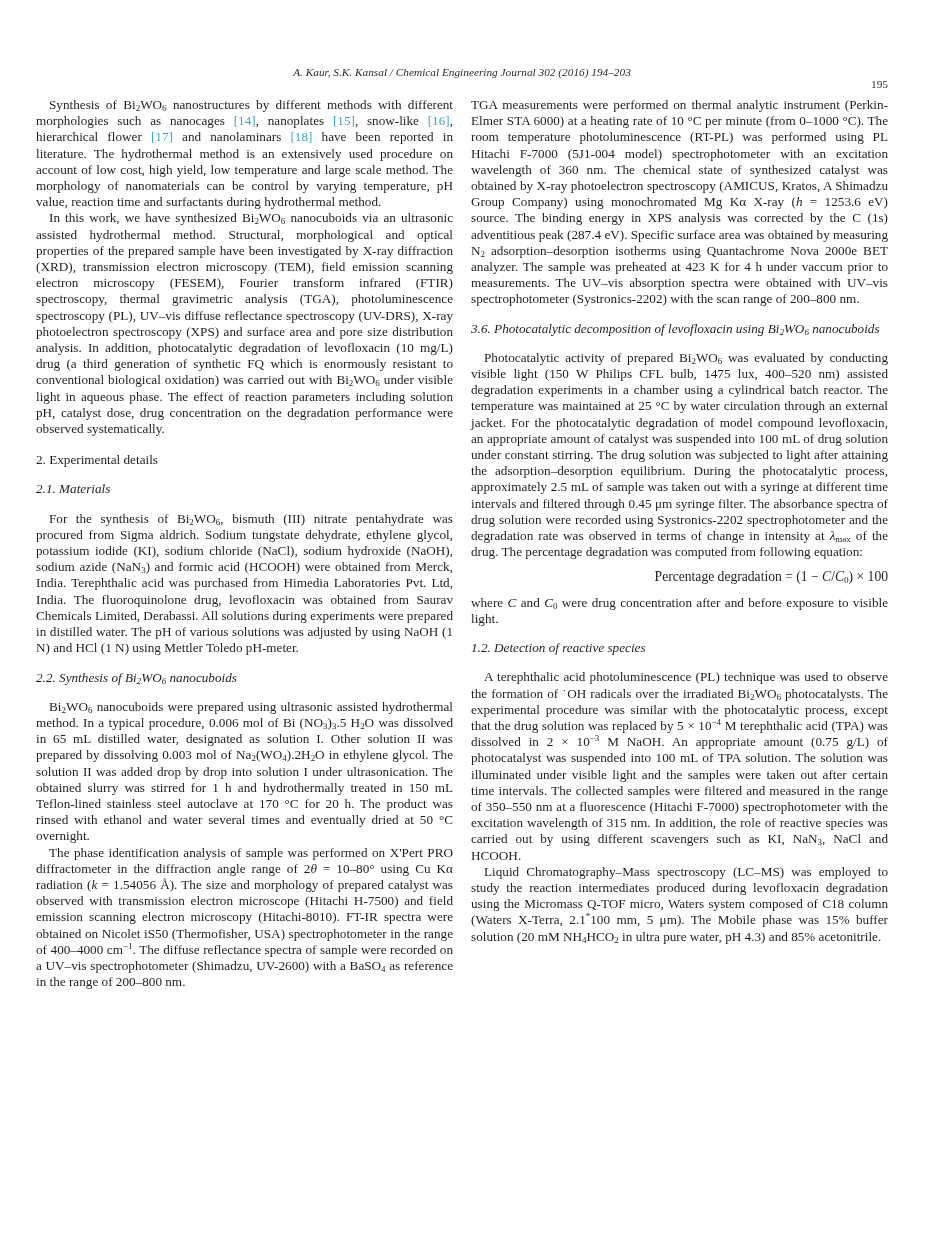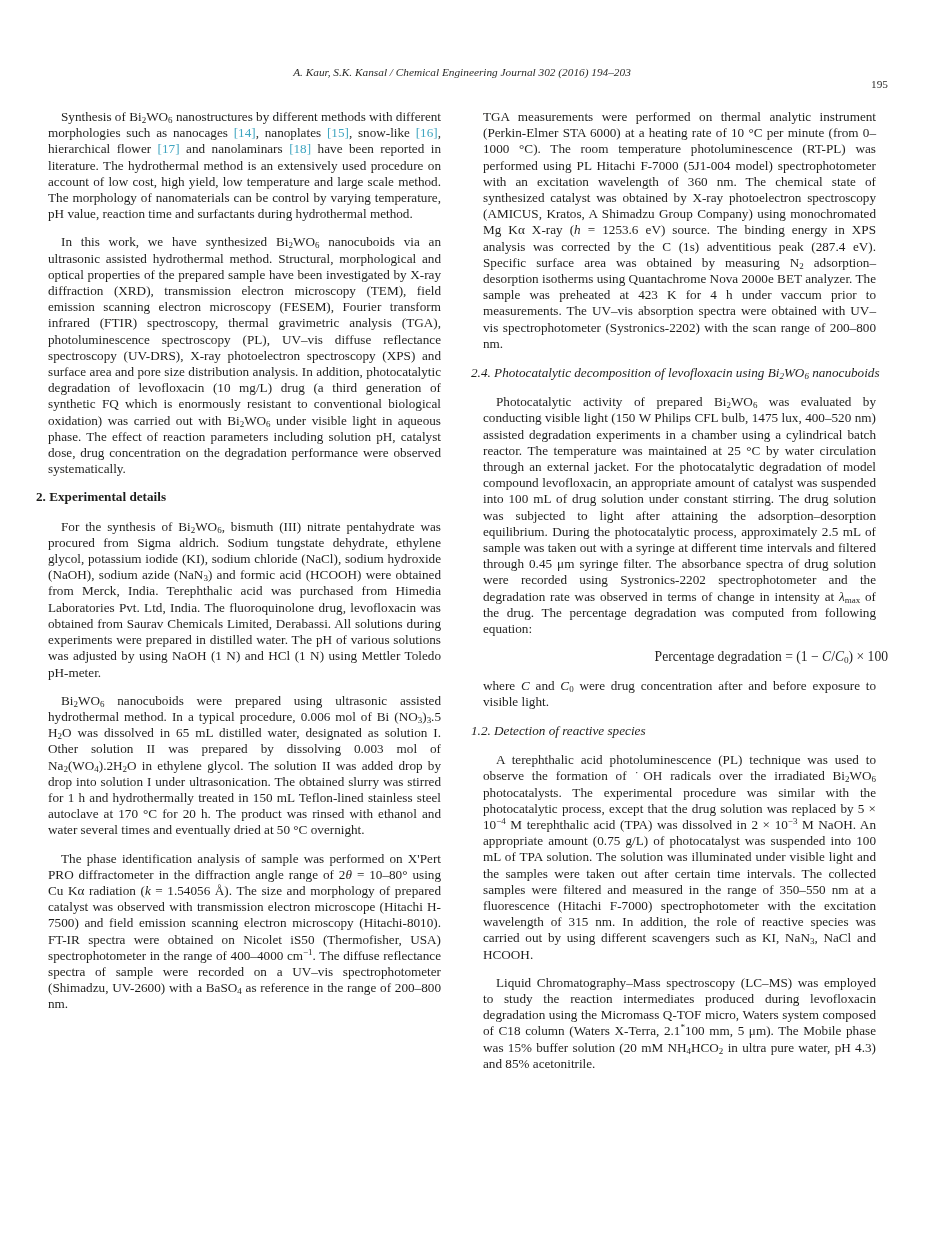--- a/index.html
+++ b/index.html
@@ -32,33 +32,33 @@
   .columns {
     position: absolute;
     top: 97px;
     left: 36px;
     right: 37px;
     display: flex;
     gap: 18px;
   }
   .col { width: 417px; }
   p {
-    margin: 12px;
+    margin: 0;
     font-size: 13.2px;
     line-height: 16.2px;
     text-align: justify;
   }
   p.ind { text-indent: 13px; }
   h2, h3 {
     font-size: 13.2px;
     line-height: 16.2px;
     font-weight: normal;
     margin: 13px 0 13px;
   }
-  h2.sec { font-weight: 700; margin-top: 1px; }
+  h2.sec { font-weight: 400; margin-top: 15px; }
   h3.subsec { font-style: italic; }
   .sub { font-size: 68%; vertical-align: -0.25em; line-height: 0; }
   .sup { font-size: 68%; vertical-align: 0.55em; line-height: 0; }
   .it  { font-style: italic; }
   .link { color: #3fa5c0; }
   p.equation {
     text-align: right;
     margin: 9px 0 9px;
     font-size: 13.6px;
     text-indent: 0;
@@ -71,28 +71,30 @@
   <div class="running-head">
     <span class="rh-text">A. Kaur, S.K. Kansal / Chemical Engineering Journal 302 (2016) 194–203</span>
     <span class="page-number">195</span>
   </div>
 
   <div class="columns">
     <section class="col">
       <p class="ind"><span>Synthesis of Bi</span><span class="sub">2</span><span>WO</span><span class="sub">6</span><span> nanostructures by different methods with different morphologies such as nanocages </span><span class="link">[14]</span><span>, nanoplates </span><span class="link">[15]</span><span>, snow-like </span><span class="link">[16]</span><span>, hierarchical flower </span><span class="link">[17]</span><span> and nanolaminars </span><span class="link">[18]</span><span> have been reported in literature. The hydrothermal method is an extensively used procedure on account of low cost, high yield, low temperature and large scale method. The morphology of nanomaterials can be control by varying temperature, pH value, reaction time and surfactants during hydrothermal method.</span></p>
       <p class="ind"><span>In this work, we have synthesized Bi</span><span class="sub">2</span><span>WO</span><span class="sub">6</span><span> nanocuboids via an ultrasonic assisted hydrothermal method. Structural, morphological and optical properties of the prepared sample have been investigated by X-ray diffraction (XRD), transmission electron microscopy (TEM), field emission scanning electron microscopy (FESEM), Fourier transform infrared (FTIR) spectroscopy, thermal gravimetric analysis (TGA), photoluminescence spectroscopy (PL), UV–vis diffuse reflectance spectroscopy (UV-DRS), X-ray photoelectron spectroscopy (XPS) and surface area and pore size distribution analysis. In addition, photocatalytic degradation of levofloxacin (10 mg/L) drug (a third generation of synthetic FQ which is enormously resistant to conventional biological oxidation) was carried out with Bi</span><span class="sub">2</span><span>WO</span><span class="sub">6</span><span> under visible light in aqueous phase. The effect of reaction parameters including solution pH, catalyst dose, drug concentration on the degradation performance were observed systematically.</span></p>
       <h2 class="sec">2. Experimental details</h2>
+      <h3 class="subsec">2.1. Materials</h3>
       <p class="ind"><span>For the synthesis of Bi</span><span class="sub">2</span><span>WO</span><span class="sub">6</span><span>, bismuth (III) nitrate pentahydrate was procured from Sigma aldrich. Sodium tungstate dehydrate, ethylene glycol, potassium iodide (KI), sodium chloride (NaCl), sodium hydroxide (NaOH), sodium azide (NaN</span><span class="sub">3</span><span>) and formic acid (HCOOH) were obtained from Merck, India. Terephthalic acid was purchased from Himedia Laboratories Pvt. Ltd, India. The fluoroquinolone drug, levofloxacin was obtained from Saurav Chemicals Limited, Derabassi. All solutions during experiments were prepared in distilled water. The pH of various solutions was adjusted by using NaOH (1 N) and HCl (1 N) using Mettler Toledo pH-meter.</span></p>
+      <h3 class="subsec"><span>2.2. Synthesis of Bi</span><span class="sub">2</span><span>WO</span><span class="sub">6</span><span> nanocuboids</span></h3>
       <p class="ind"><span>Bi</span><span class="sub">2</span><span>WO</span><span class="sub">6</span><span> nanocuboids were prepared using ultrasonic assisted hydrothermal method. In a typical procedure, 0.006 mol of Bi (NO</span><span class="sub">3</span><span>)</span><span class="sub">3</span><span>.5 H</span><span class="sub">2</span><span>O was dissolved in 65 mL distilled water, designated as solution I. Other solution II was prepared by dissolving 0.003 mol of Na</span><span class="sub">2</span><span>(WO</span><span class="sub">4</span><span>).2H</span><span class="sub">2</span><span>O in ethylene glycol. The solution II was added drop by drop into solution I under ultrasonication. The obtained slurry was stirred for 1 h and hydrothermally treated in 150 mL Teflon-lined stainless steel autoclave at 170 °C for 20 h. The product was rinsed with ethanol and water several times and eventually dried at 50 °C overnight.</span></p>
       <p class="ind"><span>The phase identification analysis of sample was performed on X'Pert PRO diffractometer in the diffraction angle range of 2</span><span class="it">θ</span><span> = 10–80° using Cu Kα radiation (</span><span class="it">k</span><span> = 1.54056 Å). The size and morphology of prepared catalyst was observed with transmission electron microscope (Hitachi H-7500) and field emission scanning electron microscopy (Hitachi-8010). FT-IR spectra were obtained on Nicolet iS50 (Thermofisher, USA) spectrophotometer in the range of 400–4000 cm</span><span class="sup">−1</span><span>. The diffuse reflectance spectra of sample were recorded on a UV–vis spectrophotometer (Shimadzu, UV-2600) with a BaSO</span><span class="sub">4</span><span> as reference in the range of 200–800 nm.</span></p>
     </section>
 
     <section class="col">
       <p><span>TGA measurements were performed on thermal analytic instrument (Perkin-Elmer STA 6000) at a heating rate of 10 °C per minute (from 0–1000 °C). The room temperature photoluminescence (RT-PL) was performed using PL Hitachi F-7000 (5J1-004 model) spectrophotometer with an excitation wavelength of 360 nm. The chemical state of synthesized catalyst was obtained by X-ray photoelectron spectroscopy (AMICUS, Kratos, A Shimadzu Group Company) using monochromated Mg Kα X-ray (</span><span class="it">h</span><span> = 1253.6 eV) source. The binding energy in XPS analysis was corrected by the C (1s) adventitious peak (287.4 eV). Specific surface area was obtained by measuring N</span><span class="sub">2</span><span> adsorption–desorption isotherms using Quantachrome Nova 2000e BET analyzer. The sample was preheated at 423 K for 4 h under vaccum prior to measurements. The UV–vis absorption spectra were obtained with UV–vis spectrophotometer (Systronics-2202) with the scan range of 200–800 nm.</span></p>
-      <h3 class="subsec"><span>2.4. Photocatalytic decomposition of levofloxacin using Bi</span><span class="sub">2</span><span>WO</span><span class="sub">6</span><span> nanocuboids</span></h3>
+      <h3 class="subsec"><span>3.6. Photocatalytic decomposition of levofloxacin using Bi</span><span class="sub">2</span><span>WO</span><span class="sub">6</span><span> nanocuboids</span></h3>
       <p class="ind"><span>Photocatalytic activity of prepared Bi</span><span class="sub">2</span><span>WO</span><span class="sub">6</span><span> was evaluated by conducting visible light (150 W Philips CFL bulb, 1475 lux, 400–520 nm) assisted degradation experiments in a chamber using a cylindrical batch reactor. The temperature was maintained at 25 °C by water circulation through an external jacket. For the photocatalytic degradation of model compound levofloxacin, an appropriate amount of catalyst was suspended into 100 mL of drug solution under constant stirring. The drug solution was subjected to light after attaining the adsorption–desorption equilibrium. During the photocatalytic process, approximately 2.5 mL of sample was taken out with a syringe at different time intervals and filtered through 0.45 μm syringe filter. The absorbance spectra of drug solution were recorded using Systronics-2202 spectrophotometer and the degradation rate was observed in terms of change in intensity at </span><span class="it">λ</span><span class="sub">max</span><span> of the drug. The percentage degradation was computed from following equation:</span></p>
       <p class="equation"><span>Percentage degradation = (1 − </span><span class="it">C</span><span>/</span><span class="it">C</span><span class="sub">0</span><span>) × 100</span></p>
       <p><span>where </span><span class="it">C</span><span> and </span><span class="it">C</span><span class="sub">0</span><span> were drug concentration after and before exposure to visible light.</span></p>
       <h3 class="subsec">1.2. Detection of reactive species</h3>
       <p class="ind"><span>A terephthalic acid photoluminescence (PL) technique was used to observe the formation of ˙OH radicals over the irradiated Bi</span><span class="sub">2</span><span>WO</span><span class="sub">6</span><span> photocatalysts. The experimental procedure was similar with the photocatalytic process, except that the drug solution was replaced by 5 × 10</span><span class="sup">−4</span><span> M terephthalic acid (TPA) was dissolved in 2 × 10</span><span class="sup">−3</span><span> M NaOH. An appropriate amount (0.75 g/L) of photocatalyst was suspended into 100 mL of TPA solution. The solution was illuminated under visible light and the samples were taken out after certain time intervals. The collected samples were filtered and measured in the range of 350–550 nm at a fluorescence (Hitachi F-7000) spectrophotometer with the excitation wavelength of 315 nm. In addition, the role of reactive species was carried out by using different scavengers such as KI, NaN</span><span class="sub">3</span><span>, NaCl and HCOOH.</span></p>
       <p class="ind"><span>Liquid Chromatography–Mass spectroscopy (LC–MS) was employed to study the reaction intermediates produced during levofloxacin degradation using the Micromass Q-TOF micro, Waters system composed of C18 column (Waters X-Terra, 2.1</span><span class="sup">*</span><span>100 mm, 5 μm). The Mobile phase was 15% buffer solution (20 mM NH</span><span class="sub">4</span><span>HCO</span><span class="sub">2</span><span> in ultra pure water, pH 4.3) and 85% acetonitrile.</span></p>
     </section>
   </div>
 </div>
 

